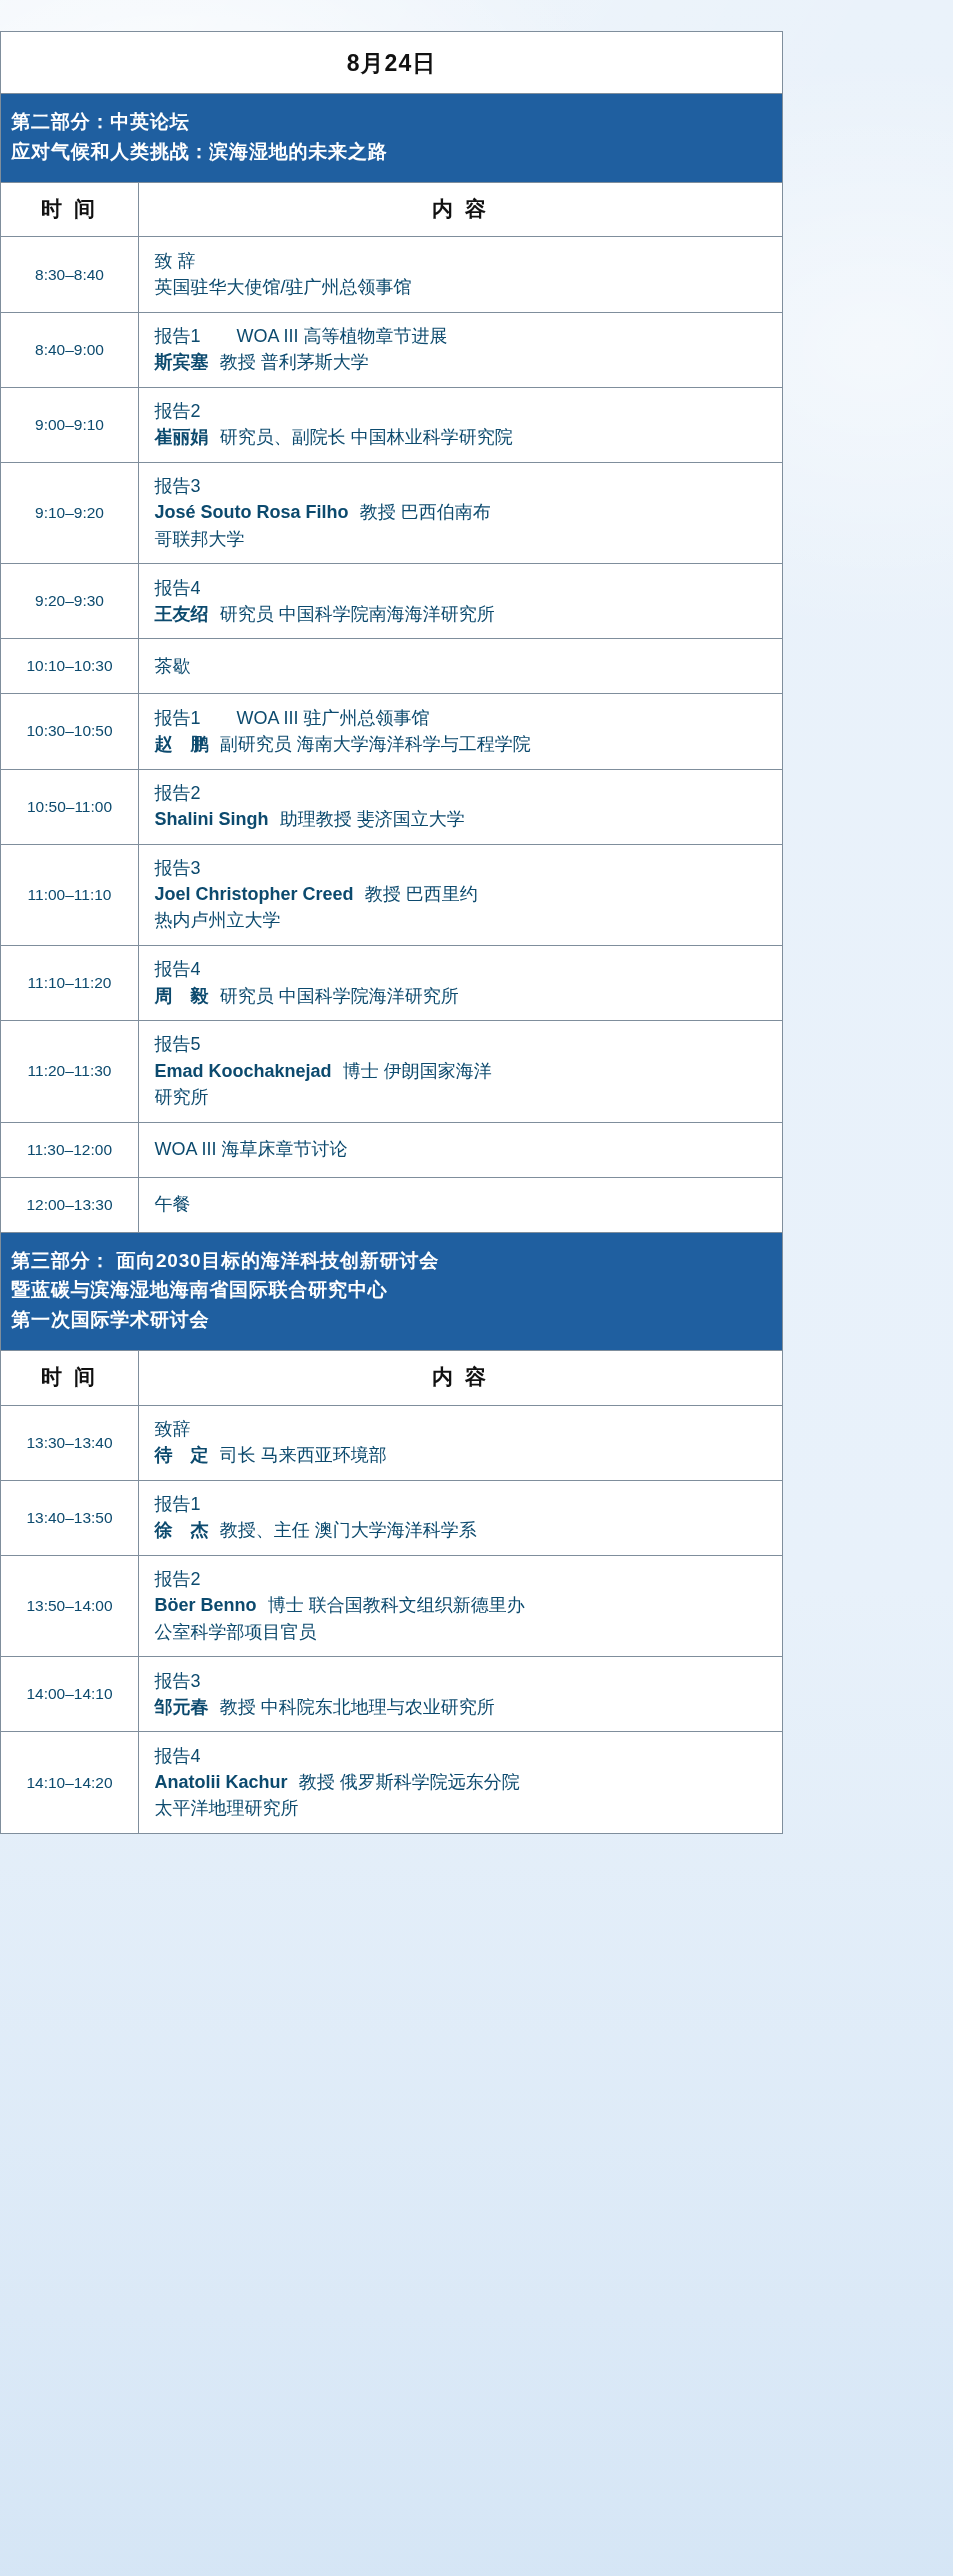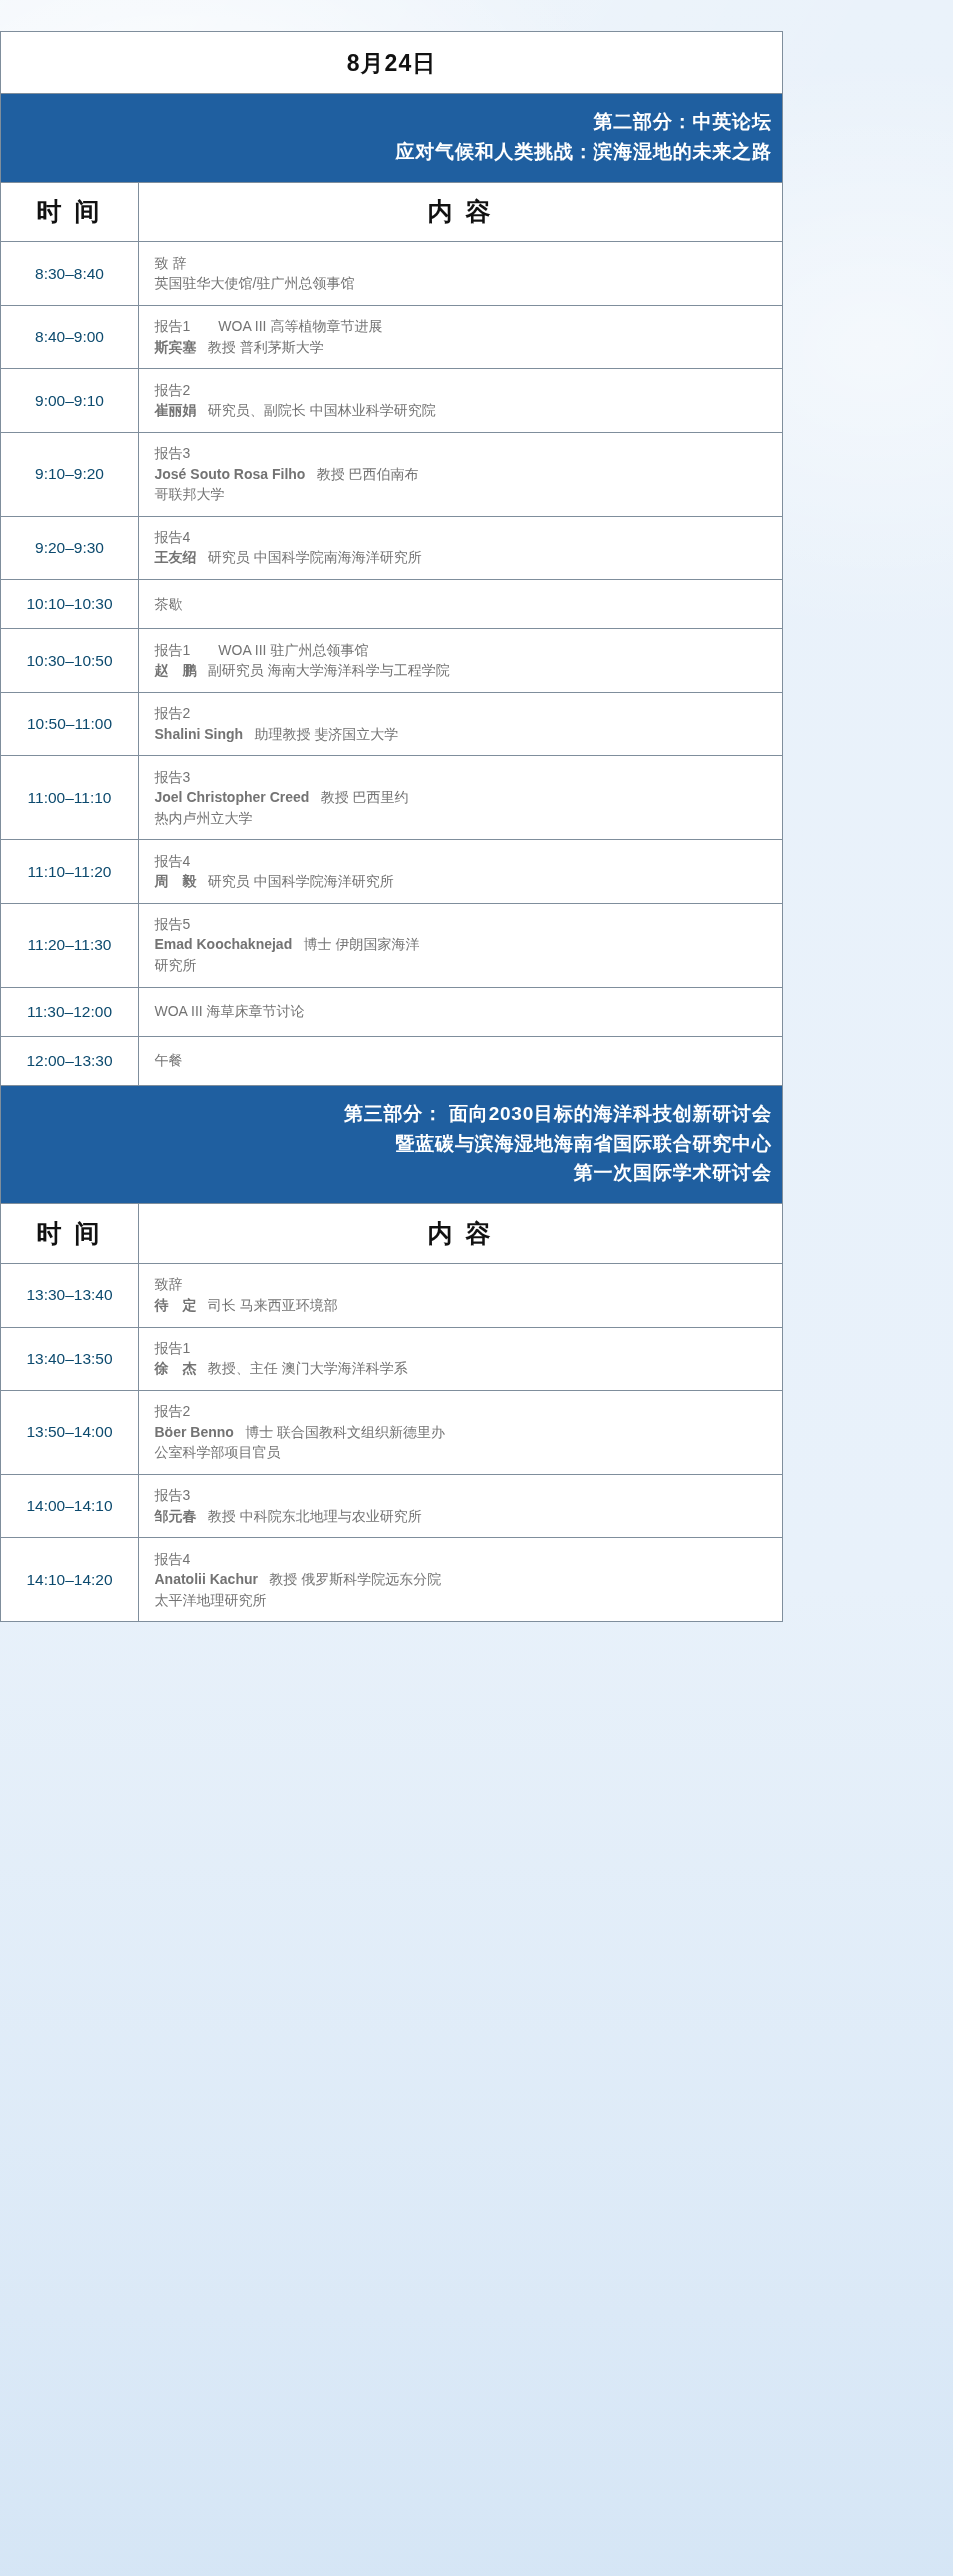--- a/index.html
+++ b/index.html
@@ -47,54 +47,54 @@
     font-size: 23px;
     font-weight: bold;
     color: #111;
     padding: 15.5px 0 14.4px 0;
     letter-spacing: 1px;
   }
 
   .section-banner {
     background: #1f5fa0;
     color: #ffffff;
-    text-align: right;
+    text-align: left;
     padding: 13.4px 10.3px 15.5px 10.3px;
     line-height: 1.55;
   }
   .section-banner .ln {
     display: block;
     font-size: 19px;
     font-weight: bold;
     letter-spacing: 0.8px;
   }
 
   .col-time-head, .col-content-head {
     text-align: center;
-    font-size: 25px;
+    font-size: 21px;
     font-weight: bold;
     color: #111;
     padding: 12.4px 0 13.4px 0;
     letter-spacing: 3.1px;
   }
 
   .cell-time {
     width: 138px;
     text-align: center;
     vertical-align: middle;
     font-size: 15.5px;
     color: #0c4a6e;
     padding: 11.3px 3.1px;
     white-space: nowrap;
   }
   .cell-content {
     vertical-align: middle;
     padding: 10.3px 11.3px 11.3px 15.5px;
-    font-size: 14px;
-    color: #737373;
+    font-size: 18px;
+    color: #0c4a6e;
     line-height: 1.46;
   }
   .cell-content .line1 { display: block; }
   .cell-content .line2 { display: block; }
   .cell-content .nm { font-weight: bold; }
   .cell-content .gap { display: inline-block; width: 11.3px; }
   .single { padding: 13.4px 11.3px 14.4px 15.5px; }
 </style>
 </head>
 <body>

